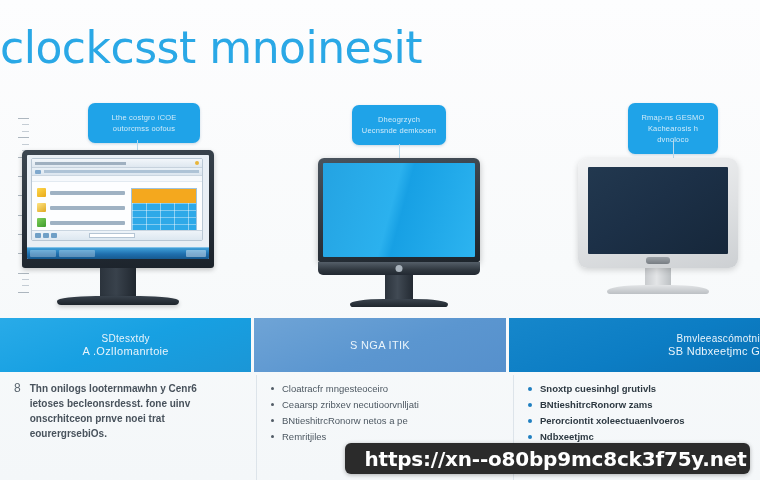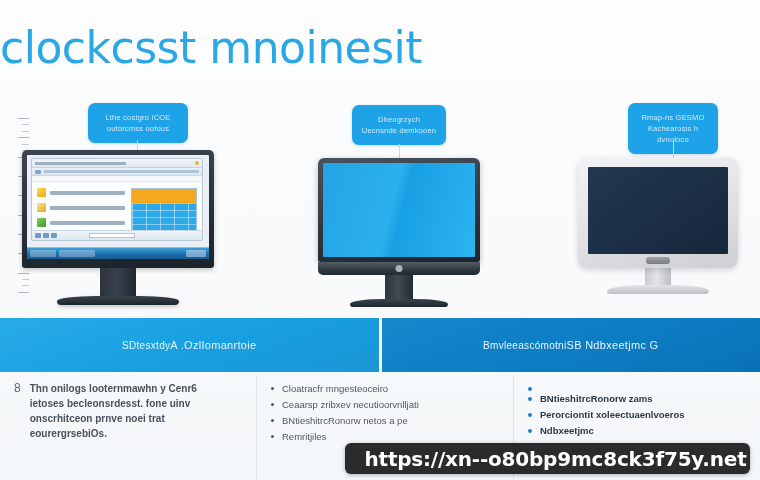--- a/index.html
+++ b/index.html
@@ -61,21 +61,21 @@
     color: #cfeaf9;
     font-size: 7.5px;
     line-height: 11px;
     text-align: center;
     padding: 9px 8px;
     letter-spacing: .2px;
     box-shadow: 0 1px 3px rgba(20,80,130,.22);
     filter: blur(0.45px);
     white-space: pre-line;
   }
-  .badge-1 { left: 88px;  top: 103px; width: 100px; }
+  .badge-1 { left: 88px;  top: 103px; width: 112px; }
   .badge-2 { left: 352px; top: 105px; width: 94px; }
   .badge-3 { left: 628px; top: 103px; width: 90px; }
 
   .connector {
     position: absolute;
     width: 1px;
     background: #b9d8ea;
   }
   .conn-1 { left: 137px; top: 140px; height: 18px; }
   .conn-2 { left: 399px; top: 144px; height: 20px; }
@@ -241,32 +241,32 @@
   }
 
   
   .bars {
     position:absolute; left:0; top:318px;
     width:760px; height:54px;
     display:flex; gap:3px;
   }
   .bar {
     flex:1;
-    display:flex; flex-direction:row;
+    display:flex; flex-direction:column;
     align-items:center; justify-content:center;
     color:#e9f4fb;
     font-size:10px; line-height:13px;
     text-align:center;
     letter-spacing:.3px;
     filter: blur(0.35px);
   }
   .bar .ln2 { font-size:11px; }
   .bar-1 { background: linear-gradient(160deg,#29abe8 0%, #17a0e2 50%, #1b96d6 100%); }
   .bar-2 { background: linear-gradient(160deg,#6fa4d6 0%, #5b96d0 55%, #5690cc 100%); }
-  .bar-3 { background: linear-gradient(160deg,#1687cb 0%, #0c7dc4 55%, #0a72b6 100%); }
+  .bar-3 { background: linear-gradient(160deg,#1687cb 0%, #0c7dc4 55%, #0a72b6 100%); align-items: flex-end; }
 
   
   .cols {
     position:absolute; left:0; top:375px;
     width:760px; height:105px;
     display:flex;
   }
   .col { flex:1; padding: 6px 14px 0 14px; position:relative; }
   .col + .col { border-left: 1px solid #dde4ea; margin-left: 10px; }
 
@@ -430,20 +430,24 @@
     </div>
     <div class="neck"></div>
     <div class="base"></div>
   </div>
 
   <div class="bars">
     <div class="bar bar-1">
       <span class="ln1">SDtesxtdy</span>
       <span class="ln2">A .OzlIomanrtoie</span>
     </div>
+    <div class="bar bar-2">
+      <span class="ln1"></span>
+      <span class="ln2">S NGA  ITIK</span>
+    </div>
     <div class="bar bar-3">
       <span class="ln1">Bmvleeascómotni</span>
       <span class="ln2">SB  Ndbxeetjmc G</span>
     </div>
   </div>
 
   <div class="cols">
 
     <div class="col col-1">
       <div class="para">
@@ -470,20 +474,21 @@
           <span class="dot"></span>
           <span>Remritjiles</span>
         </li>
       </ul>
     </div>
 
     <div class="col col-3">
       <ul class="blist">
         <li>
           <span class="dot"></span>
+          <span>Snoxtp cuesinhgl grutivls</span>
         </li>
         <li>
           <span class="dot"></span>
           <span>BNtieshitrcRonorw zams</span>
         </li>
         <li>
           <span class="dot"></span>
           <span>Perorciontit xoleectuaenlvoeros</span>
         </li>
         <li>

